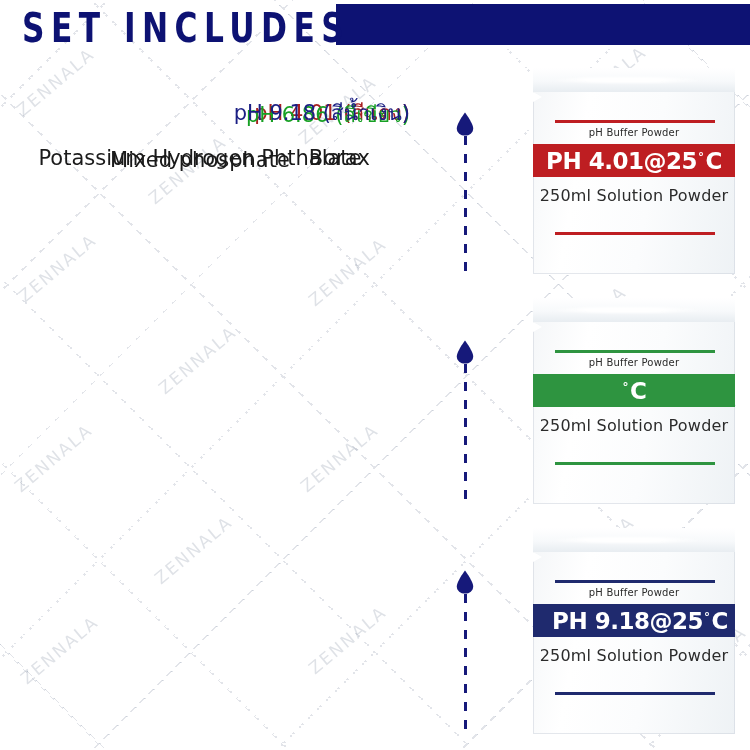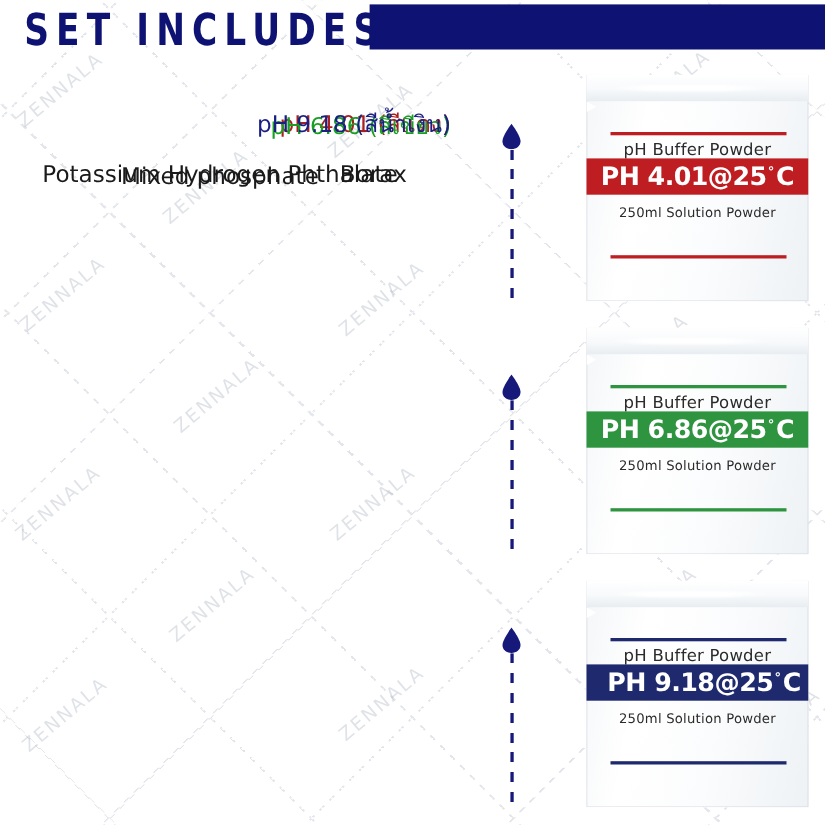--- a/index.html
+++ b/index.html
@@ -213,26 +213,26 @@
     height: 3px;
   }
   .rule.top    { top: 52px; }
   .rule.bottom { top: 164px; }
 
   .packet-sub {
     position: absolute;
     left: 0; right: 0;
     text-align: center;
     font-family: "DejaVu Sans", "Liberation Sans", sans-serif;
-    font-size: 15px;
+    font-size: 10px;
     color: #2b2b2b;
     letter-spacing: 0.2px;
   }
   .packet-sub.top    { top: 59px; }
-  .packet-sub.bottom { top: 118px; font-size: 12px; }
+  .packet-sub.bottom { top: 118px; font-size: 16px; }
 
   .packet-band {
     position: absolute;
     left: 0; right: 0;
     top: 76px;
     height: 33px;
     display: flex;
     align-items: center;
     justify-content: center;
   }
@@ -326,21 +326,20 @@
     <div class="dash-line"></div>
   </div>
 
   <div class="packet p2">
     <div class="packet-seal"></div>
     <div class="packet-notch"></div>
     <div class="rule top" style="background:#2e9440;"></div>
     <div class="packet-sub top">pH Buffer Powder</div>
     <div class="packet-band" style="background:#2e9440;">
       <span class="band-text">
-        <span>PH 6.86@25</span>
           <span class="band-deg">°</span>
           <span>C</span>
       </span>
     </div>
     <div class="packet-sub bottom">250ml Solution Powder</div>
     <div class="rule bottom" style="background:#2e9440;"></div>
   </div>
 
   <div class="label-block r3">
     <div class="label-ph c-navy">pH 9.18 (สีน้ำเงิน)</div>

